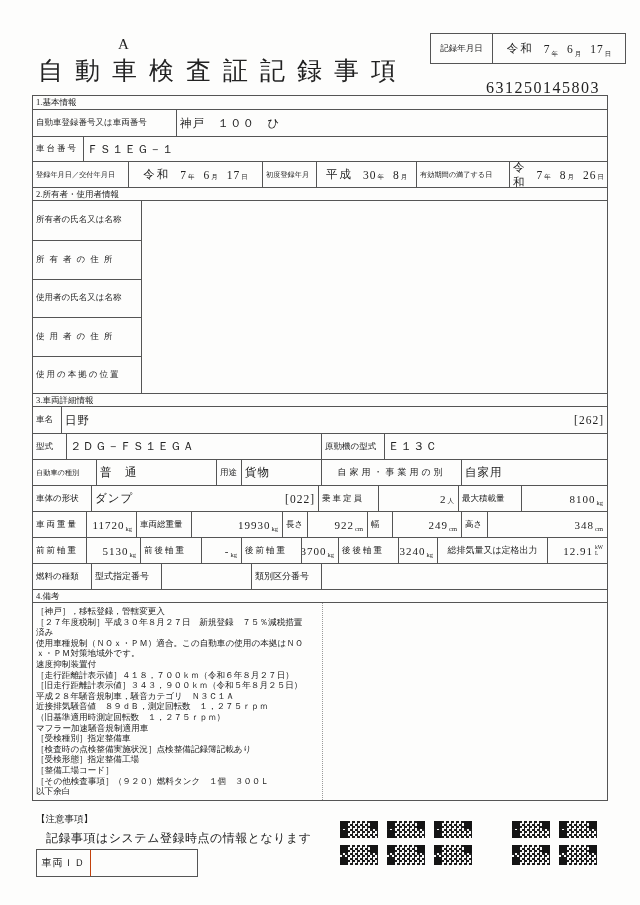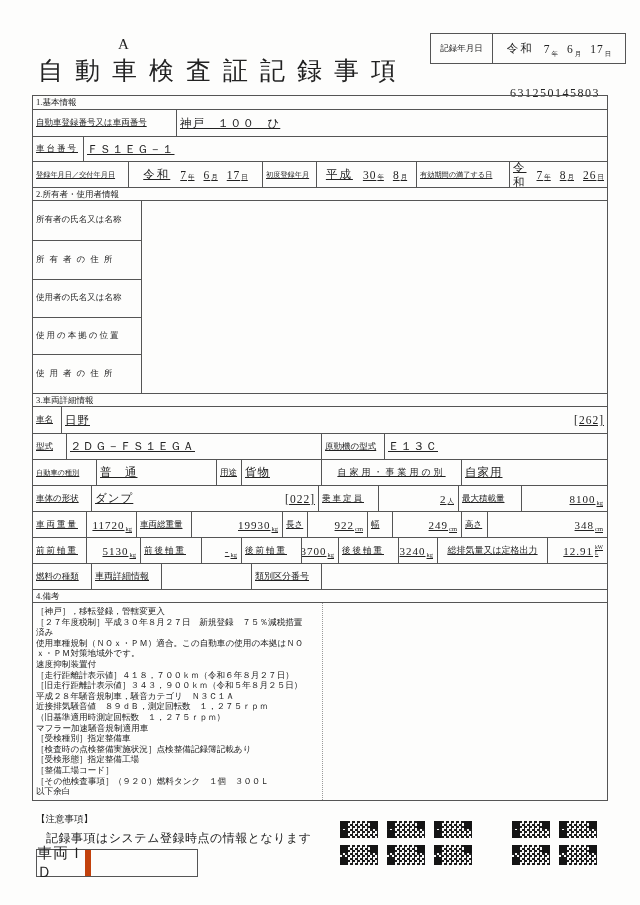--- a/index.html
+++ b/index.html
@@ -8,32 +8,32 @@
     font-family:"Liberation Serif","DejaVu Serif",serif;color:#222;
     overflow:hidden;
   }
   *{box-sizing:border-box;}
   
   .mark-a{position:absolute;left:118px;top:36px;font-size:15px;}
   .doc-title{position:absolute;left:38px;top:54px;font-size:25px;letter-spacing:12px;white-space:nowrap;}
   .recbox{position:absolute;left:430px;top:33px;width:196px;height:31px;border:1px solid #555;display:flex;}
   .recbox .rlabel{width:62px;border-right:1px solid #555;display:flex;align-items:center;justify-content:center;font-size:8.5px;}
   .recbox .rval{flex:1;display:flex;align-items:center;justify-content:center;}
-  .serial{position:absolute;top:86px;right:40px;font-size:12px;letter-spacing:1.5px;}
+  .serial{position:absolute;top:79px;right:40px;font-size:16px;letter-spacing:1.5px;}
   
   .date{display:flex;align-items:center;justify-content:center;font-size:11.5px;}
   .date .era{margin-right:1px;letter-spacing:2px;}
   .date .dn{margin-left:9px;letter-spacing:1px;}
   .date .du{font-size:6.5px;align-self:flex-end;padding-bottom:4px;margin-left:1px;}
   
   .tbl{position:absolute;left:32px;top:95px;width:576px;border:1px solid #555;}
   .band{height:13px;font-size:8.5px;line-height:12px;padding-left:3px;border-top:1px solid #555;}
   .band:first-child{border-top:none;}
   .row{display:flex;border-top:1px solid #555;}
-  .c{border-left:1px solid #555;display:flex;align-items:center;padding:1px 3px;overflow:hidden;text-decoration:underline;}
+  .c{border-left:1px solid #555;display:flex;align-items:center;padding:1px 3px;overflow:hidden;}
   .c:first-child{border-left:none;}
   .lbl{font-size:8.5px;}
   .lbl-sm{font-size:7.2px;}
   .val{font-size:11.5px;letter-spacing:1px;}
   .num{justify-content:flex-end;padding-right:4px;font-size:11px;letter-spacing:1px;}
   .u{font-size:6.5px;align-self:flex-end;padding-bottom:4px;margin-left:1px;letter-spacing:0;}
   .unit-stack{display:flex;flex-direction:column;font-size:5.5px;line-height:5.5px;margin-left:2px;align-self:center;letter-spacing:0;}
   .between{justify-content:space-between;}
   .sp2{letter-spacing:2px;}.sp3{letter-spacing:3px;}.sp5{letter-spacing:5px;}
   .ctr{justify-content:center;}
@@ -45,21 +45,21 @@
   .ownerval{flex:1;border-left:1px solid #555;}
   
   .remarks{display:flex;border-top:1px solid #555;height:198px;}
   .remarks .rleft{width:290px;border-right:1px dotted #999;padding:3px 2px 0 3px;
       font-size:8.6px;line-height:10.6px;white-space:pre-line;display:block;}
   .remarks .rright{flex:1;}
   
   .notice-title{position:absolute;left:36px;top:813px;font-size:9.5px;}
   .notice-text{position:absolute;left:46px;top:830px;font-size:12px;letter-spacing:0.5px;}
   .vidbox{position:absolute;left:36px;top:849px;width:162px;height:28px;border:1px solid #555;display:flex;}
-  .vidbox .vlabel{width:54px;border-right:6px solid #c2410c;display:flex;align-items:center;justify-content:center;font-size:15px;letter-spacing:1px;}
+  .vidbox .vlabel{width:54px;border-right:1px solid #c2410c;display:flex;align-items:center;justify-content:center;font-size:10px;letter-spacing:1px;}
   .vidbox .vval{flex:1;font-size:10px;display:flex;align-items:center;padding-left:3px;}
   
   .qr-group{position:absolute;display:grid;grid-template-columns:repeat(3,38px);column-gap:9px;row-gap:7px;}
   .qr-group.two{grid-template-columns:repeat(2,38px);}
   .qr{
     background:
       linear-gradient(#141414,#141414) left top/8px 8px no-repeat,
       linear-gradient(#141414,#141414) right top/8px 8px no-repeat,
       linear-gradient(#141414,#141414) left bottom/8px 8px no-repeat,
       repeating-conic-gradient(#1c1c1c 0% 25%, #f7f7f7 0% 50%) 0 0/5px 5px;
@@ -134,22 +134,22 @@
       </div>
     </div>
 
     <div class="band">2.所有者・使用者情報</div>
 
     <div class="ownerblk" style="height:193px;">
       <div class="ownercol">
         <div class="ocell" style="height:39px;">所有者の氏名又は名称</div>
         <div class="ocell sp5" style="height:39px;">所有者の住所</div>
         <div class="ocell" style="height:39px;">使用者の氏名又は名称</div>
+        <div class="ocell sp5" style="height:39px;">使用者の住所</div>
         <div class="ocell sp2" style="height:37px;">使用の本拠の位置</div>
-        <div class="ocell sp5" style="height:39px;">使用者の住所</div>
       </div>
       <div class="ownerval"></div>
     </div>
 
     <div class="band">3.車両詳細情報</div>
 
     <div class="row" style="height:27px;">
       <div class="c lbl" style="width:28px;">車名</div>
       <div class="c val between" style="flex:1;">
         <span>日野</span>
@@ -245,21 +245,21 @@
         <span>12.91</span>
         <span class="unit-stack">
           <span>kW</span>
           <span>L</span>
         </span>
       </div>
     </div>
 
     <div class="row" style="height:26px;">
       <div class="c lbl" style="width:58px;">燃料の種類</div>
-      <div class="c lbl" style="width:70px;font-size:9px;">車両詳細情報</div>
+      <div class="c lbl" style="width:70px;font-size:9px;">型式指定番号</div>
       <div class="c val" style="width:90px;"></div>
       <div class="c lbl" style="width:70px;font-size:9px;">類別区分番号</div>
       <div class="c val" style="flex:1;"></div>
     </div>
 
     <div class="band">4.備考</div>
     <div class="remarks">
       <div class="rleft">［神戸］，移転登録，管轄変更入
 ［２７年度税制］平成３０年８月２７日　新規登録　７５％減税措置
 済み

